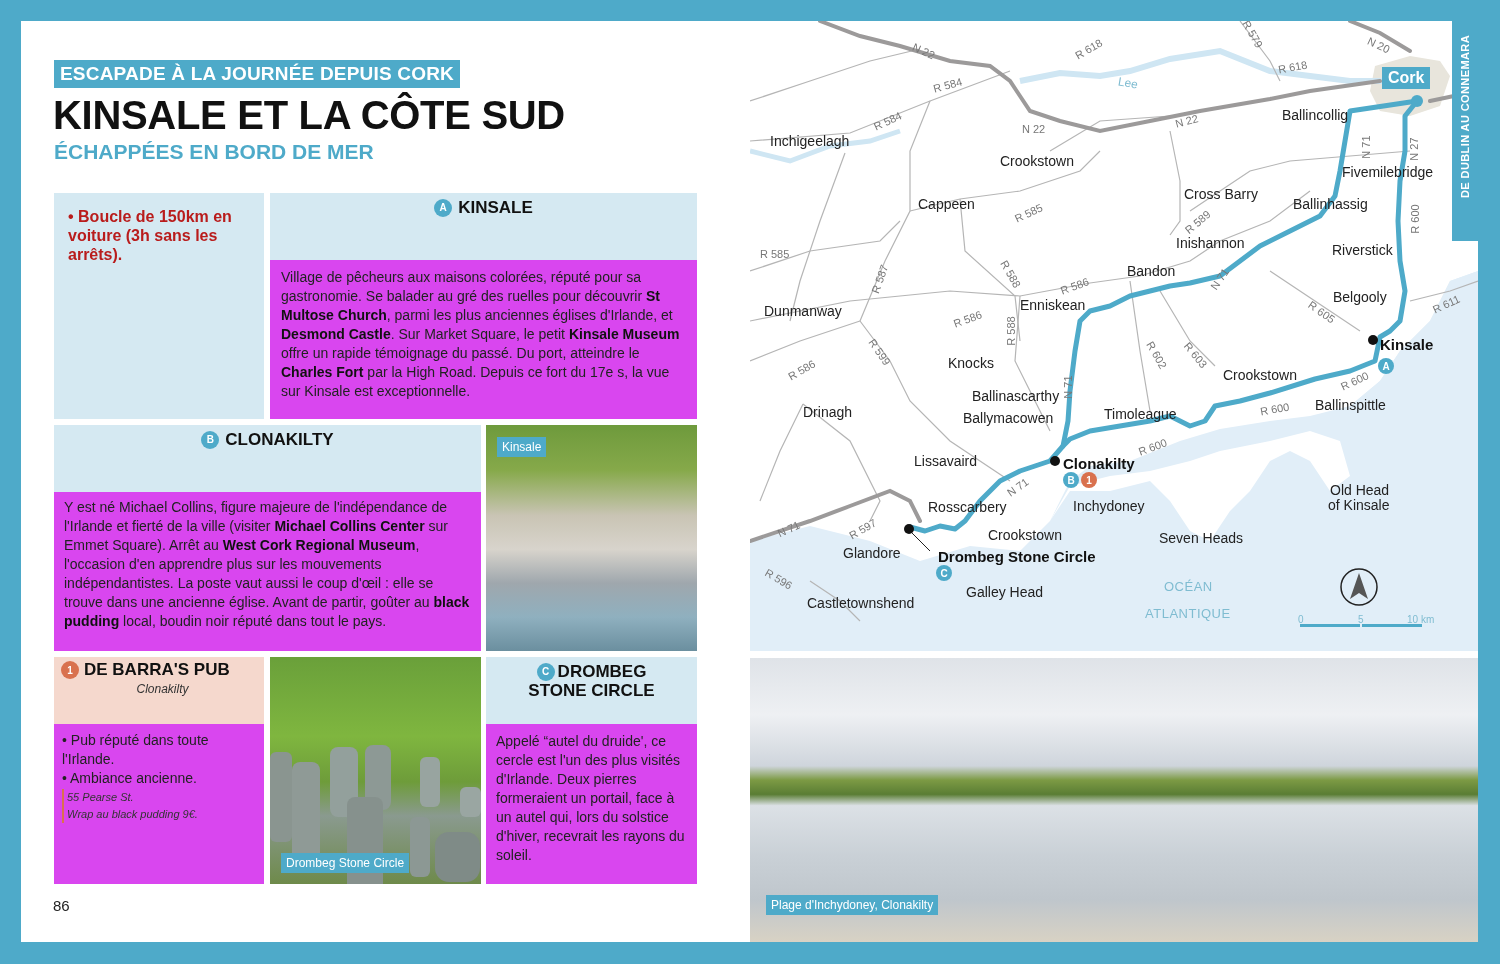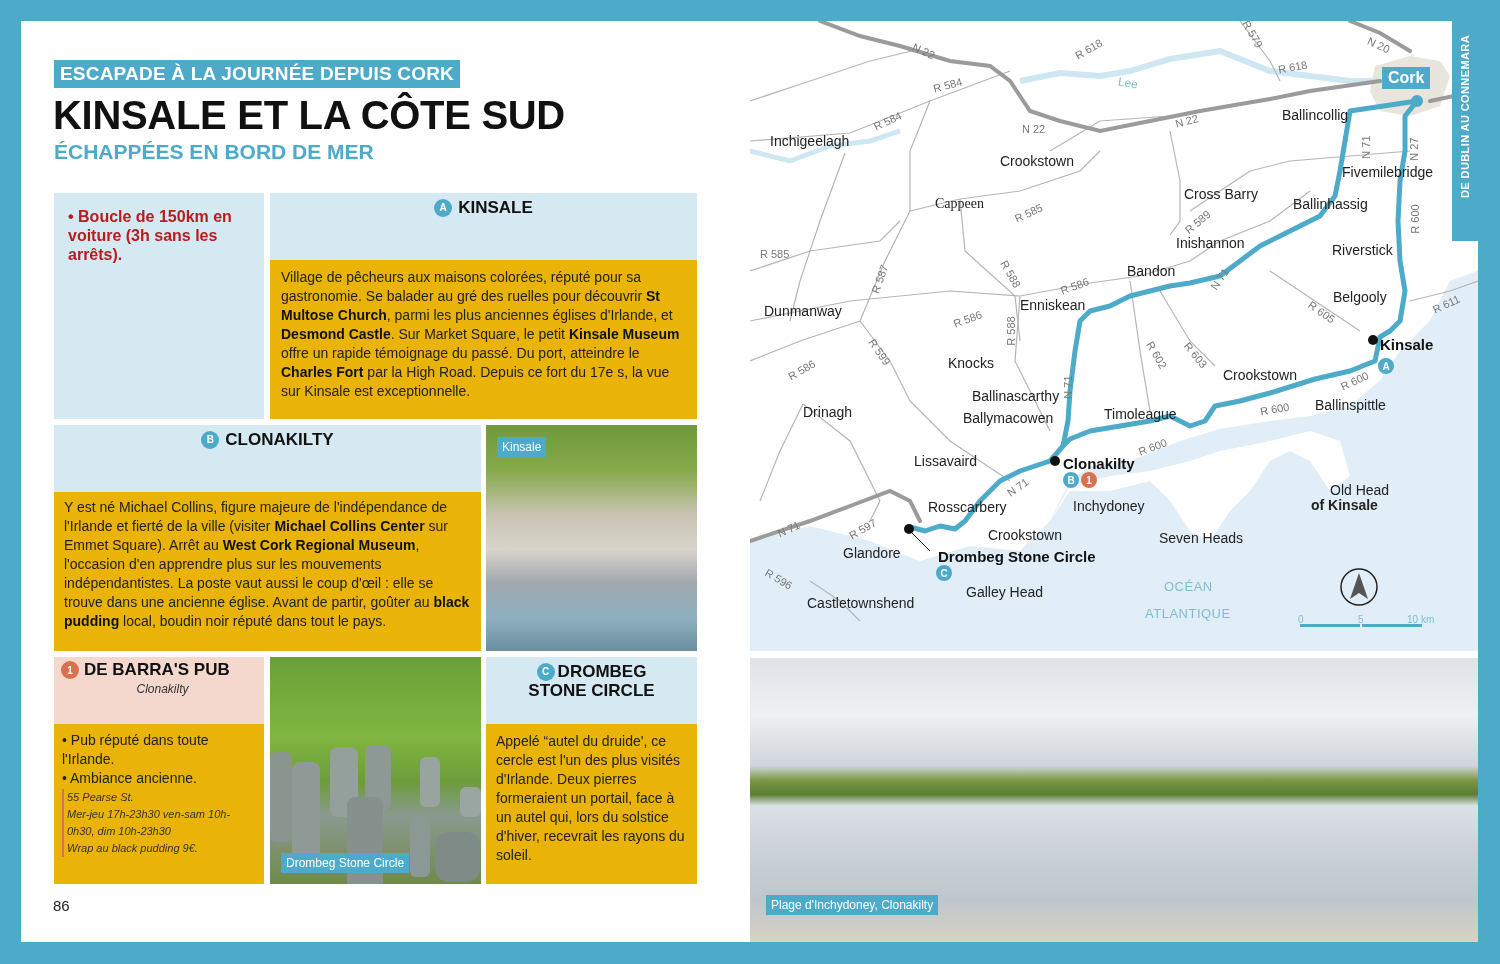--- a/index.html
+++ b/index.html
@@ -9,21 +9,21 @@
   .page-left { position: absolute; left: 21px; top: 21px; width: 729px; height: 921px; background: #ffffff; }
   .page-right { position: absolute; left: 750px; top: 21px; width: 728px; height: 921px; background: #ffffff; }
 
   .kicker { position: absolute; left: 54px; top: 60px; background: #4eaac9; color: #fff; font-weight: bold; font-size: 19px; padding: 2px 6px; letter-spacing: 0.2px; line-height: 24px; }
   .title { position: absolute; left: 53px; top: 92px; font-weight: bold; font-size: 40px; color: #111; letter-spacing: -0.3px; line-height: 46px; }
   .subtitle { position: absolute; left: 54px; top: 139px; font-weight: bold; font-size: 21px; color: #4eaac9; line-height: 26px; }
 
   .box { position: absolute; }
   .bluehead { background: #d5e9f2; }
   .pinkhead { background: #f5d8cd; }
-  .greybody { background: #eab308; }
+  .greybody { background: #d946ef; }
   .head-title { font-weight: bold; font-size: 17px; color: #111; text-align: center; display: flex; align-items: center; justify-content: center; gap: 6px; line-height: 19px; }
   .badge { display: inline-flex; align-items: center; justify-content: center; width: 18px; height: 18px; border-radius: 50%; background: #4eaac9; color: #fff; font-size: 10px; font-weight: bold; flex-shrink: 0; }
   .badge.orange { background: #d9714e; }
   .body-text { font-family: "Liberation Sans", sans-serif; font-size: 14px; line-height: 19px; color: #222; }
   .body-text b { font-weight: bold; color: #111; }
 
   .photo-label { position: absolute; background: #4eaac9; color: #fff; font-size: 12px; padding: 2px 5px; line-height: 16px; }
 
   .photo-kinsale { background: linear-gradient(180deg, #6e9a3c 0%, #86a94a 20%, #c9c4b4 40%, #d8d4cc 55%, #9fa7ad 70%, #8fb0bf 85%, #6b8f9f 100%); }
   .photo-drombeg { background: linear-gradient(180deg, #6aa03a 0%, #7fb63f 35%, #6e9c3a 55%, #8a9a8f 70%, #6e8a4a 100%); }
@@ -86,23 +86,20 @@
     <span class="badge orange">1</span>
     <span style="font-weight:bold;font-size:17px;color:#111;">DE BARRA'S PUB</span>
   </div>
   <div style="font-style:italic;font-size:12px;text-align:center;color:#333;margin-top:2px;">Clonakilty</div>
 </div>
 <div class="box greybody" style="left:54px;top:724px;width:210px;height:160px;padding:7px 8px 0 8px;">
   <div class="body-text">• Pub réputé dans toute l'Irlande.</div>
   <div class="body-text">• Ambiance ancienne.</div>
   <div style="font-style:italic;font-size:11px;line-height:17px;color:#333;border-left:2px solid #d9714e;padding-left:3px;margin-top:1px;">
     <span>55 Pearse St.</span>
-  </div>
-  <div style="font-style:italic;font-size:11px;line-height:17px;color:#333;border-left:2px solid #d9714e;padding-left:3px;">
-    <span>Mer-jeu 17h-23h30 ven-sam 10h-0h30, dim 10h-23h30</span>
   </div>
   <div style="font-style:italic;font-size:11px;line-height:17px;color:#333;border-left:2px solid #d9714e;padding-left:3px;">
     <span>Wrap au black pudding 9€.</span>
   </div>
 </div>
 
 <div class="box photo-drombeg" style="left:270px;top:657px;width:211px;height:227px;">
   <svg width="211" height="227" style="position:absolute;left:0;top:0;">
     <rect x="0" y="95" width="22" height="90" rx="6" fill="#8a9590"></rect>
     <rect x="22" y="105" width="28" height="110" rx="8" fill="#8f9a96"></rect>
@@ -194,21 +191,21 @@
     <rect x="550" y="603" width="60" height="3" fill="#4eaac9"></rect>
     <rect x="612" y="603" width="60" height="3" fill="#4eaac9"></rect>
   </svg>
 
   <div class="cork-label" style="left:632px;top:46px;">Cork</div>
 
   <div id="map-towns">
       <div class="map-label" style="left: 20px; top: 112px;">Inchigeelagh</div>
       <div class="map-label" style="left: 250px; top: 132px;">Crookstown</div>
       <div class="map-label" style="left: 532px; top: 73px; margin-top: 13px;">Ballincollig</div>
-      <div class="map-label" style="left: 185px; top: 175px; font-family: Liberation Serif, serif;">Cappeen</div>
+      <div class="map-label" style="left: 168px; top: 175px;">Cappeen</div>
       <div class="map-label" style="left: 434px; top: 165px; text-align: right;">Cross Barry</div>
       <div class="map-label" style="left: 543px; top: 175px;">Ballinhassig</div>
       <div class="map-label" style="left: 592px; top: 143px;">Fivemilebridge</div>
       <div class="map-label" style="left: 426px; top: 214px;">Inishannon</div>
       <div class="map-label" style="left: 582px; top: 221px;">Riverstick</div>
       <div class="map-label" style="left: 377px; top: 242px;">Bandon</div>
       <div class="map-label" style="left: 14px; top: 282px;">Dunmanway</div>
       <div class="map-label" style="left: 270px; top: 276px;">Enniskean</div>
       <div class="map-label" style="left: 583px; top: 268px;">Belgooly</div>
       <div class="map-label" style="left: 198px; top: 334px;">Knocks</div>
@@ -220,21 +217,21 @@
       <div class="map-label" style="left: 53px; top: 383px;">Drinagh</div>
       <div class="map-label" style="left: 164px; top: 432px;">Lissavaird</div>
       <div class="map-label" style="left: 178px; top: 478px;">Rosscarbery</div>
       <div class="map-label" style="left: 323px; top: 477px;">Inchydoney</div>
       <div class="map-label" style="left: 238px; top: 506px;">Crookstown</div>
       <div class="map-label" style="left: 409px; top: 509px;">Seven Heads</div>
       <div class="map-label" style="left: 93px; top: 524px;">Glandore</div>
       <div class="map-label" style="left: 216px; top: 563px;">Galley Head</div>
       <div class="map-label" style="left: 57px; top: 574px;">Castletownshend</div>
       <div class="map-label" style="left: 580px; top: 461px;">Old Head</div>
-      <div class="map-label" style="left: 561px; top: 476px; font-weight: bold;">of Kinsale</div>
+      <div class="map-label" style="left: 578px; top: 476px;">of Kinsale</div>
     </div>
   <div id="map-roads">
       <div class="map-label road" style="left: 162px; top: 22px; transform: rotate(25deg);">N 22</div>
       <div class="map-label road" style="left: 272px; top: 100px; transform: rotate(0deg);">N 22</div>
       <div class="map-label road" style="left: 425px; top: 92px; transform: rotate(-15deg);">N 22</div>
       <div class="map-label road" style="left: 617px; top: 16px; transform: rotate(25deg);">N 20</div>
       <div class="map-label road" style="left: 324px; top: 20px; transform: rotate(-30deg);">R 618</div>
       <div class="map-label road" style="left: 528px; top: 38px; transform: rotate(-10deg);">R 618</div>
       <div class="map-label road" style="left: 488px; top: 5px; transform: rotate(60deg);">R 579</div>
       <div class="map-label road" style="left: 183px; top: 56px; transform: rotate(-15deg);">R 584</div>

